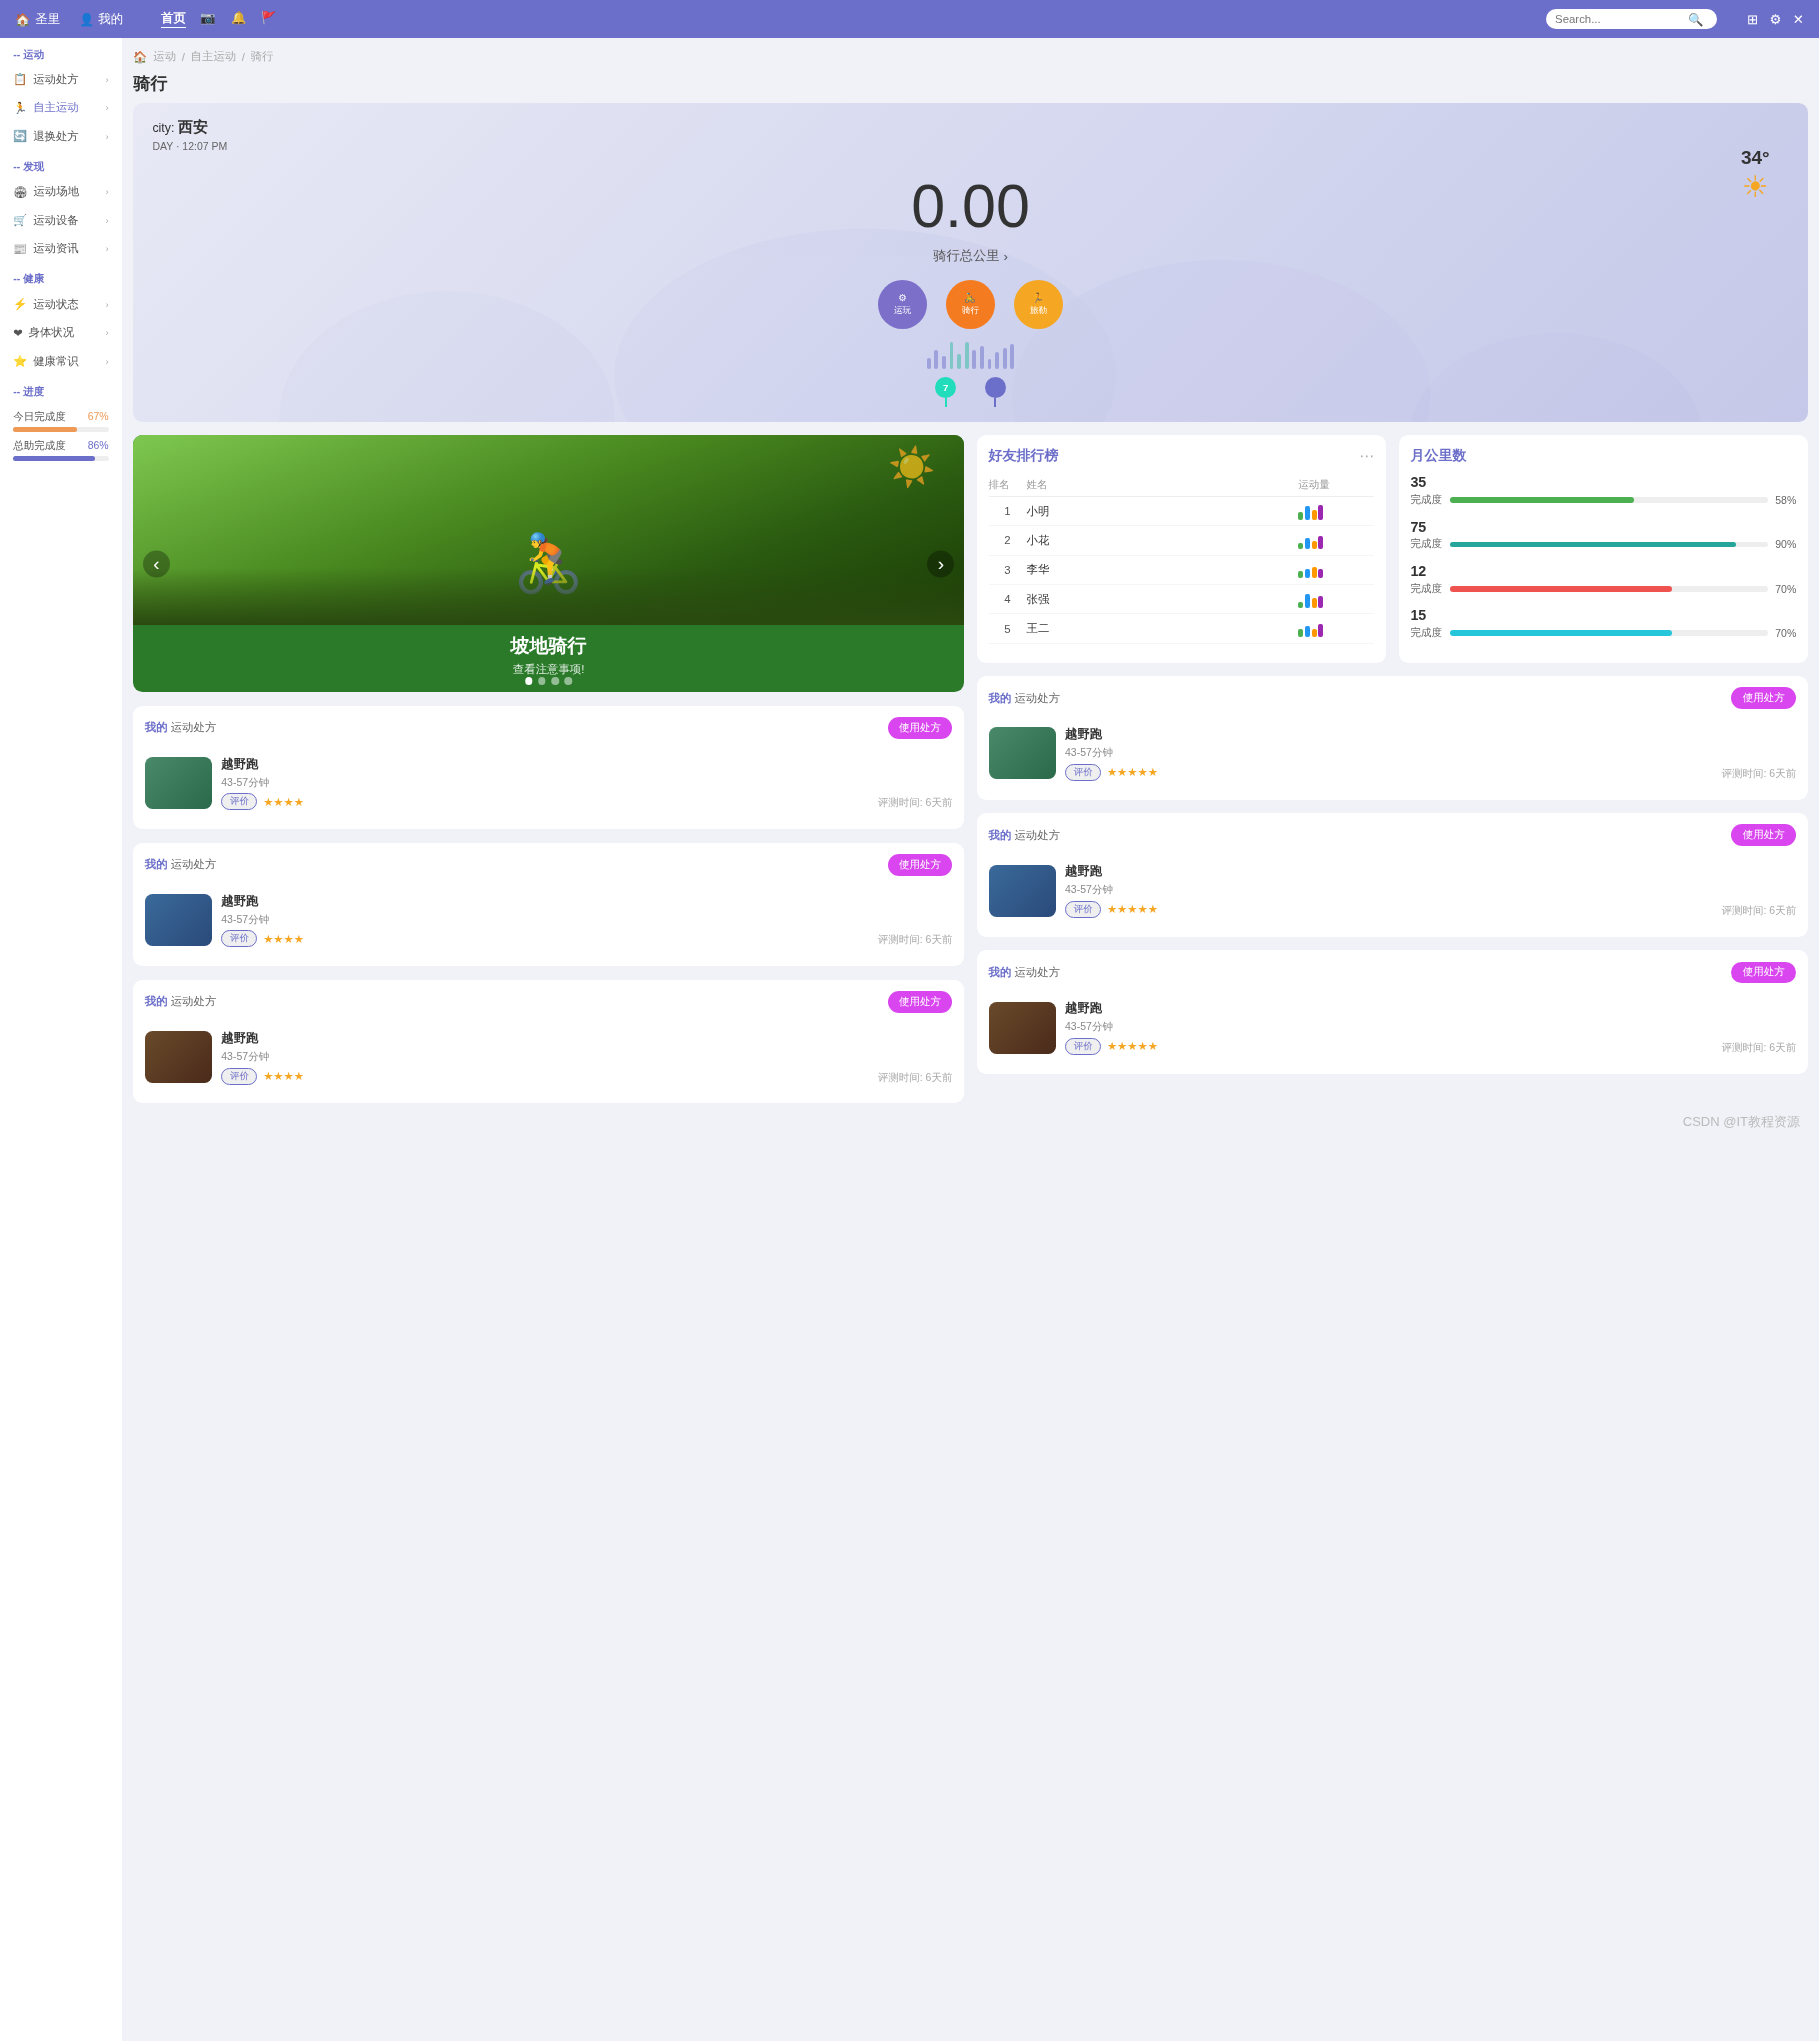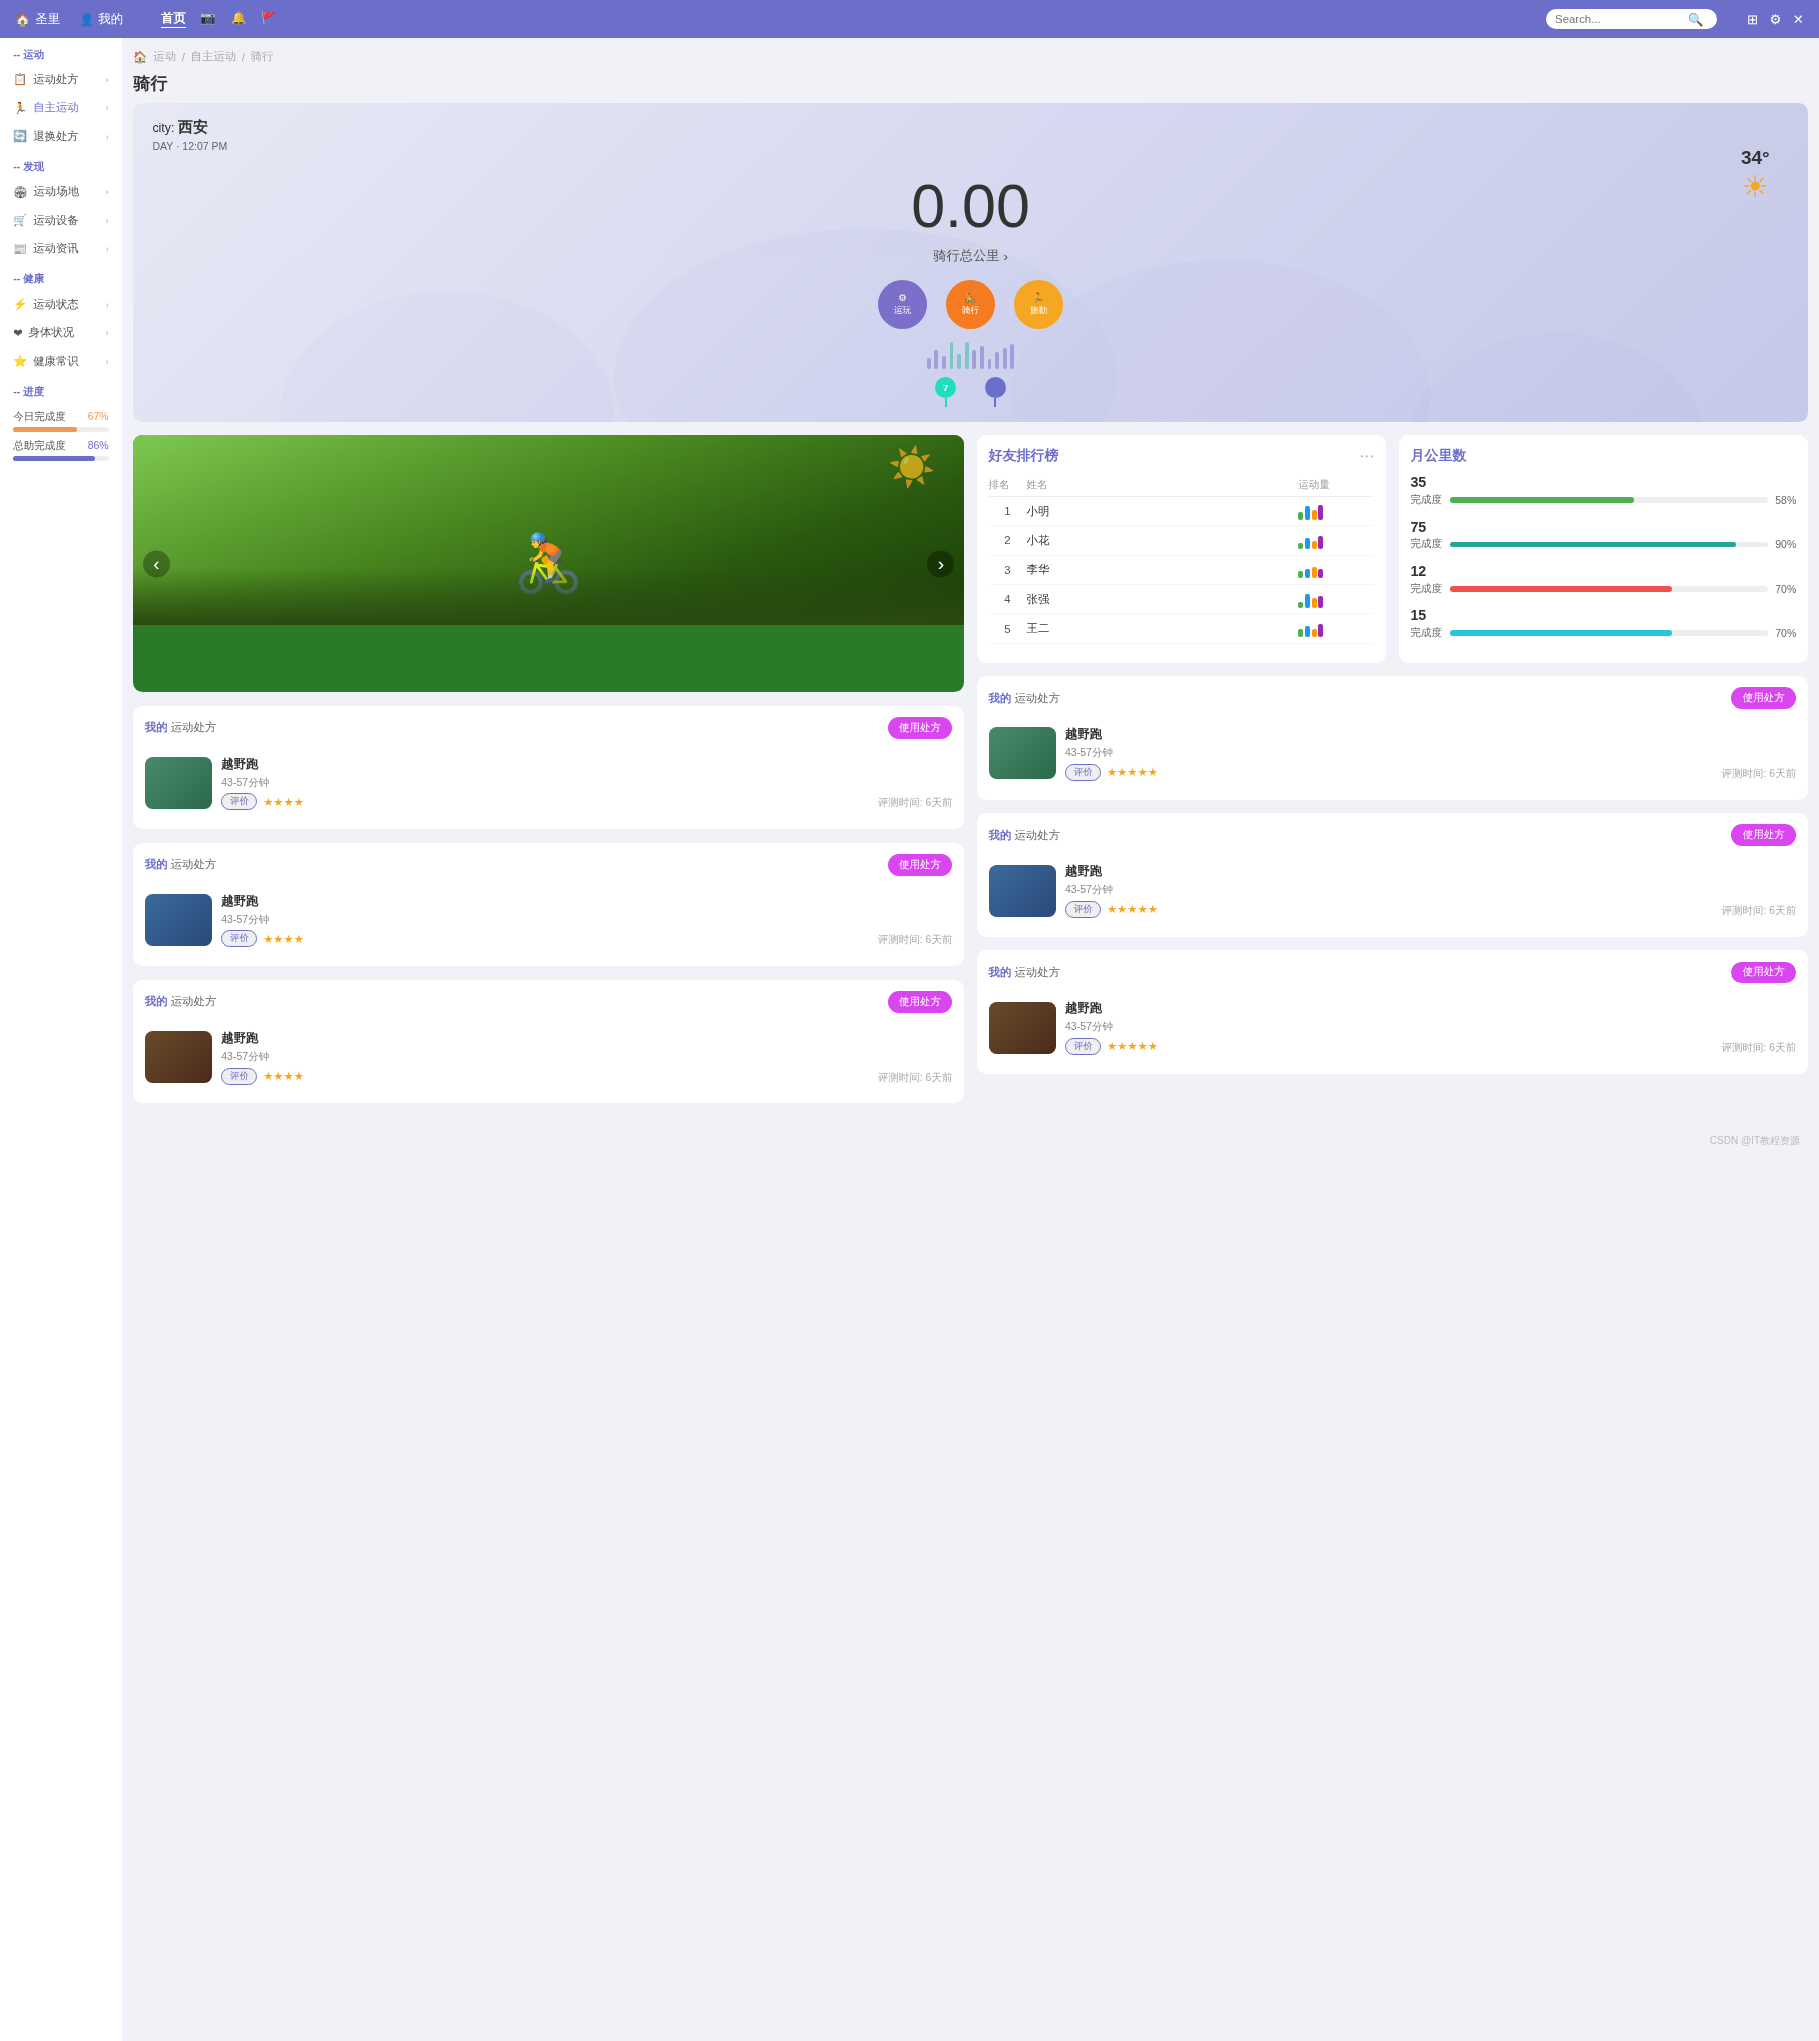--- a/index.html
+++ b/index.html
@@ -358,20 +358,30 @@
 
     <div class="bottom-left">
 
       <div class="carousel-card">
         <div class="cyclist-figure">
           <span class="sun-bg">☀️</span>
           <div class="mountain-bg"></div>
         </div>
         <div class="carousel-prev">‹</div>
         <div class="carousel-next">›</div>
+        <div class="carousel-overlay">
+          <div class="carousel-title">坡地骑行</div>
+          <div class="carousel-sub">查看注意事项!</div>
+          <div class="carousel-dots">
+            <div class="dot active"></div>
+            <div class="dot"></div>
+            <div class="dot"></div>
+            <div class="dot"></div>
+          </div>
+        </div>
       </div>
 
       <div class="prescription-section">
         <div class="section-header">
           <div class="section-title">
             <span class="highlight">我的</span> 运动处方
           </div>
           <button class="use-btn">使用处方</button>
         </div>
         <div class="prescription-item">
@@ -616,18 +626,18 @@
               <span class="stars">★★★★★</span>
             </div>
           </div>
           <div class="presc-meta">评测时间: 6天前</div>
         </div>
       </div>
 
     </div>
   </div>
 
-  <div style="text-align:right; color:#bbb; font-size:10px; margin-top:31px; padding-right:7.6px;">
+  <div style="text-align:right; color:#bbb; font-size:13px; margin-top:10px; padding-right:7.6px;">
     <span>CSDN @IT教程资源</span>
   </div>
 
 </div>
 
 
 </body></html>

